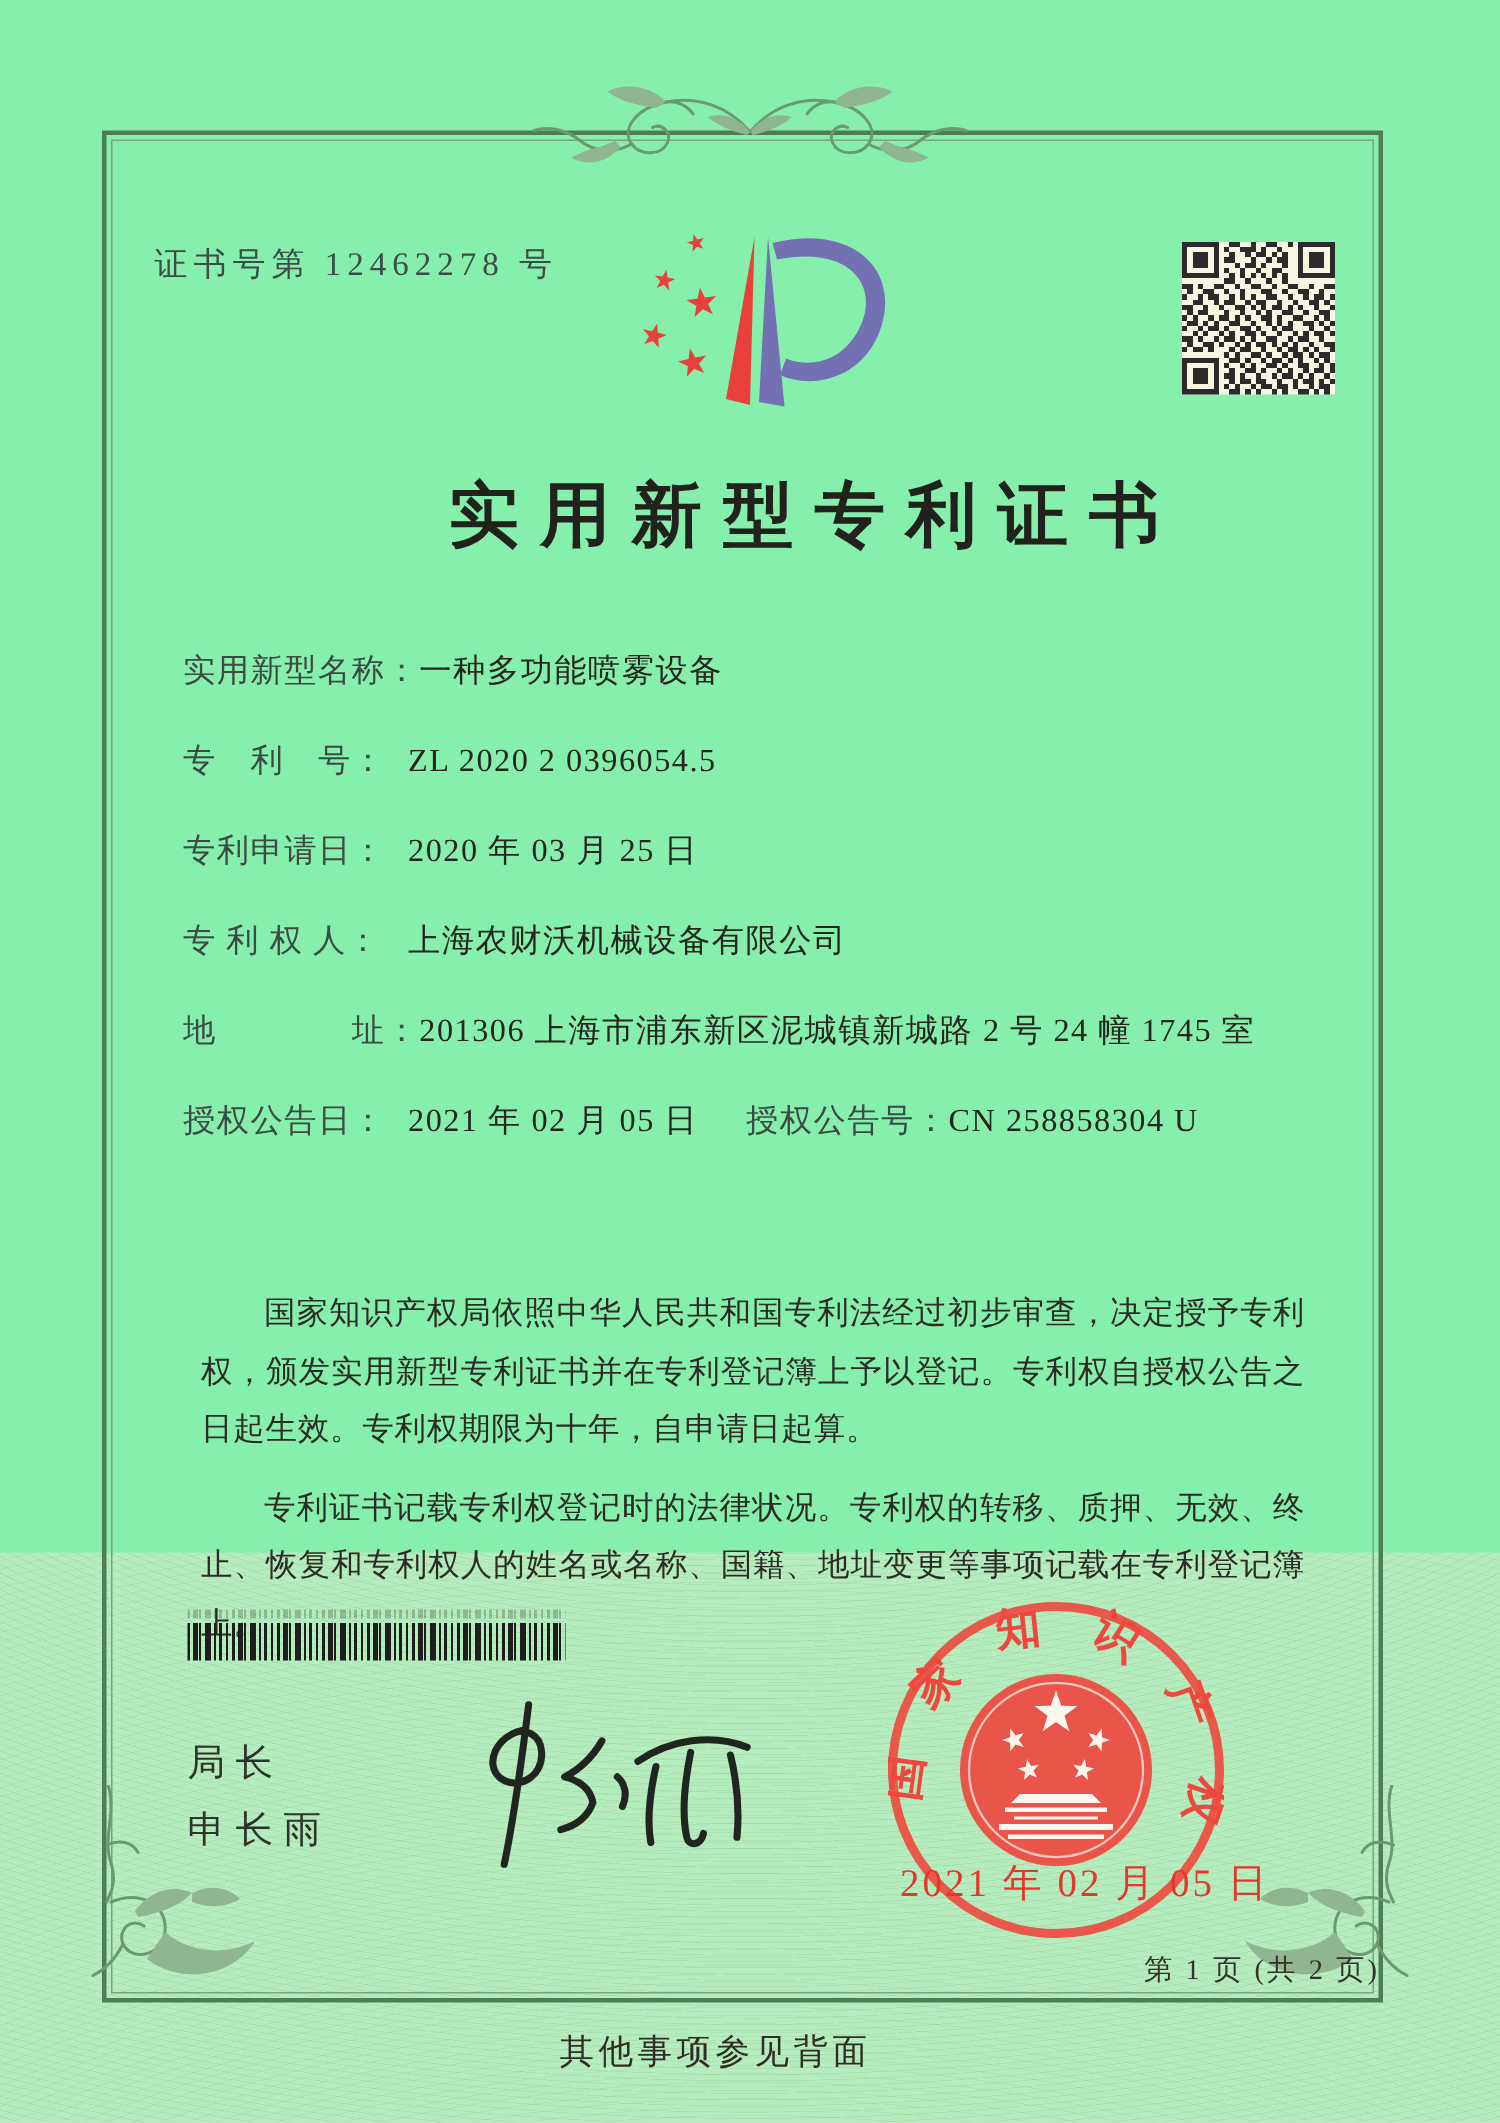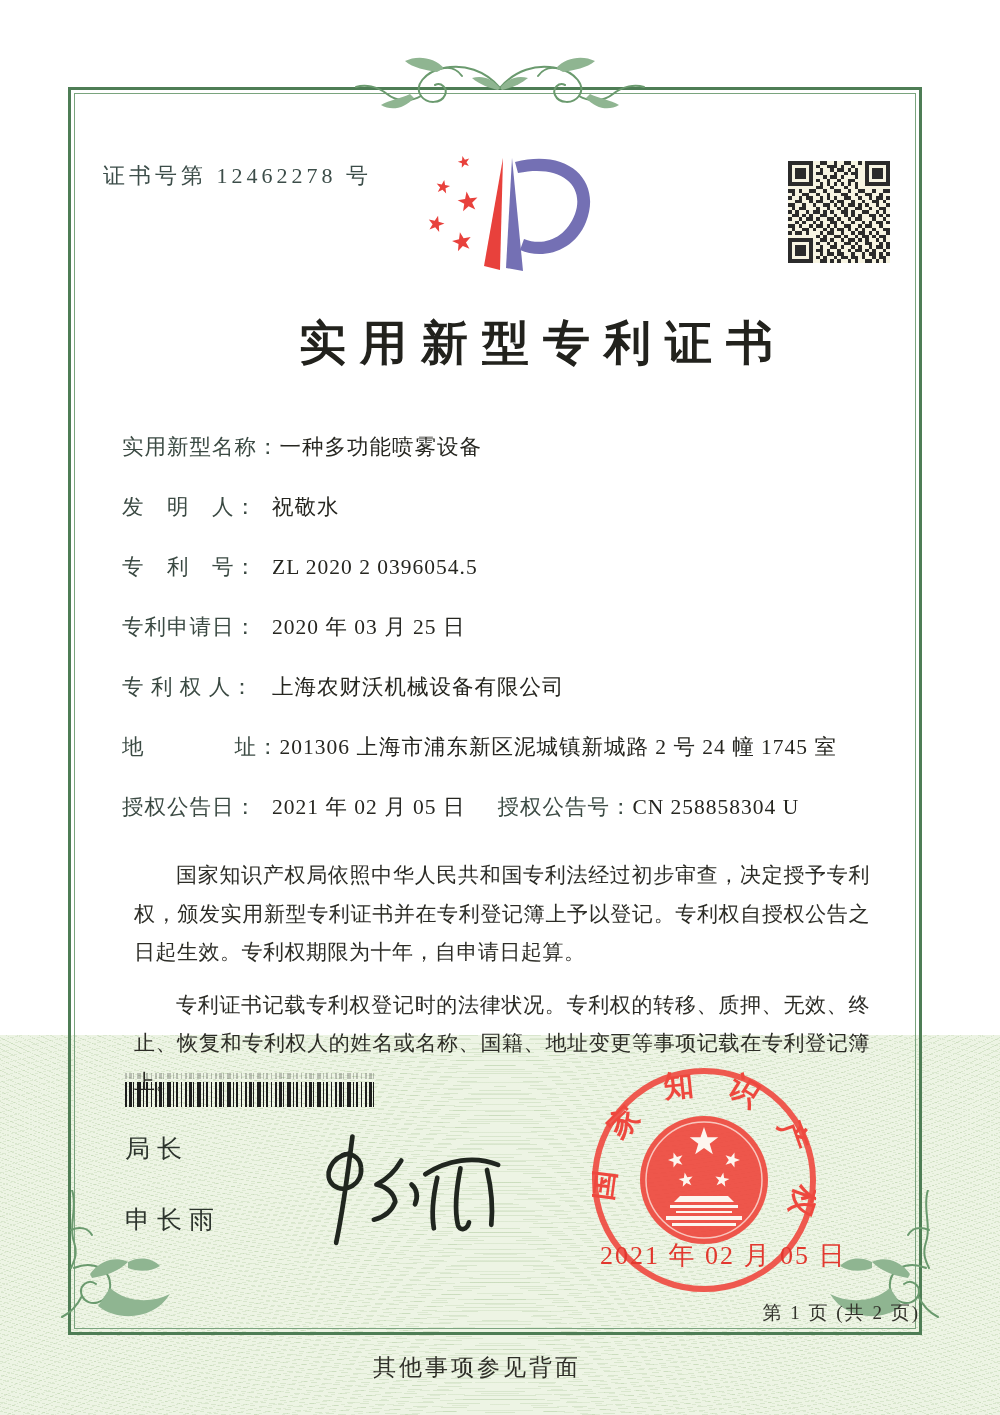--- a/index.html
+++ b/index.html
@@ -1,18 +1,18 @@
 <!DOCTYPE html>
 <html><head>
 <meta charset="utf-8">
 <style>
   html,body{margin:0;padding:0;background:#e9e6d6;}
   #page{
     position:relative; width:1000px; height:1415px; margin:0 auto;
-    background:#ffffff; overflow:hidden;
+    background:#86efac; overflow:hidden;
     font-family:"Liberation Serif","DejaVu Serif",serif;
     color:#2a2a24;
   }
   
   .waves{
     position:absolute; left:0; top:1035px; width:1000px; height:380px;
     background-color:rgba(223,235,206,.55);
     background-image:
       repeating-radial-gradient(140% 220% at 50% -90%, rgba(140,178,118,.22) 0 1px, rgba(0,0,0,0) 1px 7px),
       repeating-radial-gradient(160% 260% at 50% 210%, rgba(140,178,118,.16) 0 1px, rgba(0,0,0,0) 1px 9px);
@@ -57,21 +57,21 @@
       #1d1d1d 18px 19px, rgba(0,0,0,0) 19px 21px,
       #1d1d1d 21px 23px, rgba(0,0,0,0) 23px 26px,
       #1d1d1d 26px 27px, rgba(0,0,0,0) 27px 30px);
   }
   .barcode::before{
     content:""; position:absolute; left:0; top:-9px; width:100%; height:6px; opacity:.25;
     background:inherit;
   }
   .director{position:absolute; left:125px; font-size:25px; letter-spacing:7px;
     color:#2d342d; font-family:"Liberation Sans","DejaVu Sans",sans-serif;}
-  .director.t{top:1132px;}
+  .director.t{top:1158px;}
   .director.n{top:1203px;}
   .signature{position:absolute; left:278px; top:1128px; width:250px; height:120px;}
   .seal{
     position:absolute; left:592px; top:1068px; width:224px; height:224px;
     border:6px solid rgba(238,72,62,.9); border-radius:50%; box-sizing:border-box;
   }
   .seal svg{position:absolute; left:-6px; top:-6px;}
   .seal-date{
     position:absolute; left:600px; top:1238px; width:210px; text-align:center;
     font-size:26px; color:#e2382e; letter-spacing:2px; white-space:nowrap;
@@ -162,23 +162,20 @@
       <path d="M0 18h2v1h-2zM3 18h1v1h-1zM6 18h1v1h-1zM8 18h2v1h-2zM11 18h1v1h-1zM13 18h1v1h-1zM16 18h2v1h-2zM20 18h1v1h-1zM22 18h2v1h-2zM26 18h1v1h-1zM1 19h1v1h-1zM4 19h2v1h-2zM7 19h1v1h-1zM10 19h1v1h-1zM12 19h1v1h-1zM14 19h2v1h-2zM17 19h1v1h-1zM19 19h1v1h-1zM21 19h1v1h-1zM24 19h1v1h-1zM27 19h2v1h-2zM0 20h1v1h-1zM2 20h2v1h-2zM5 20h1v1h-1zM9 20h1v1h-1zM11 20h2v1h-2zM15 20h1v1h-1zM18 20h1v1h-1zM20 20h2v1h-2zM23 20h1v1h-1zM25 20h1v1h-1zM28 20h1v1h-1z"></path>
       <path d="M8 21h1v1h-1zM10 21h1v1h-1zM13 21h2v1h-2zM16 21h1v1h-1zM19 21h1v1h-1zM21 21h2v1h-2zM24 21h1v1h-1zM26 21h2v1h-2zM9 22h2v1h-2zM12 22h1v1h-1zM15 22h1v1h-1zM17 22h2v1h-2zM20 22h1v1h-1zM22 22h1v1h-1zM25 22h1v1h-1zM27 22h1v1h-1zM8 23h1v1h-1zM11 23h1v1h-1zM13 23h1v1h-1zM16 23h2v1h-2zM19 23h1v1h-1zM22 23h2v1h-2zM26 23h1v1h-1zM28 23h1v1h-1zM9 24h1v1h-1zM12 24h2v1h-2zM15 24h1v1h-1zM18 24h1v1h-1zM20 24h1v1h-1zM23 24h1v1h-1zM25 24h2v1h-2zM28 24h1v1h-1zM8 25h2v1h-2zM11 25h1v1h-1zM14 25h1v1h-1zM17 25h1v1h-1zM19 25h2v1h-2zM22 25h1v1h-1zM24 25h1v1h-1zM27 25h1v1h-1zM9 26h1v1h-1zM11 26h2v1h-2zM14 26h2v1h-2zM18 26h1v1h-1zM21 26h1v1h-1zM23 26h2v1h-2zM26 26h1v1h-1zM28 26h1v1h-1zM8 27h1v1h-1zM10 27h1v1h-1zM13 27h1v1h-1zM15 27h2v1h-2zM18 27h2v1h-2zM21 27h1v1h-1zM24 27h1v1h-1zM26 27h2v1h-2zM9 28h2v1h-2zM12 28h1v1h-1zM14 28h1v1h-1zM17 28h1v1h-1zM19 28h1v1h-1zM22 28h2v1h-2zM25 28h1v1h-1zM27 28h1v1h-1z"></path>
     </g>
   </svg>
 
   <div class="title">实用新型专利证书</div>
 
   <div class="fields">
     <div class="row">
       <span class="lbl">实用新型名称：</span><span class="val">一种多功能喷雾设备</span>
-    </div>
-    <div class="row">
-      <span class="lbl">发　明　人：</span><span class="val">祝敬水</span>
     </div>
     <div class="row">
       <span class="lbl">专　利　号：</span><span class="val">ZL 2020 2 0396054.5</span>
     </div>
     <div class="row">
       <span class="lbl">专利申请日：</span><span class="val">2020 年 03 月 25 日</span>
     </div>
     <div class="row">
       <span class="lbl">专 利 权 人：</span><span class="val">上海农财沃机械设备有限公司</span>
     </div>

